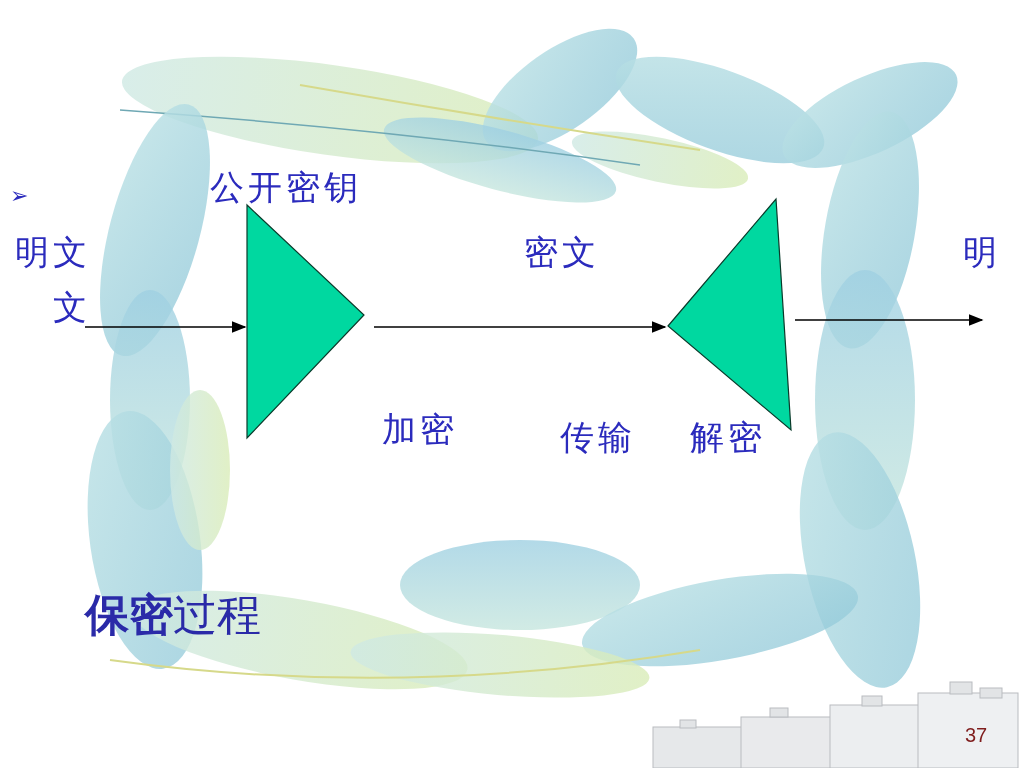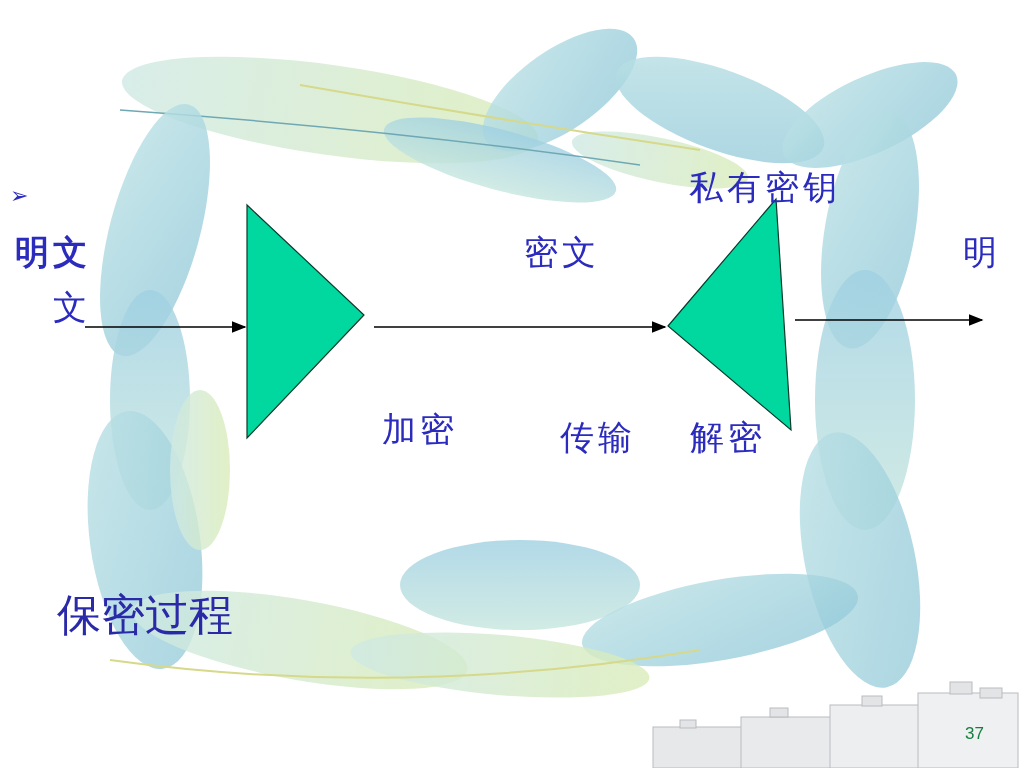--- a/index.html
+++ b/index.html
@@ -15,23 +15,23 @@
       letter-spacing: 4px; white-space: nowrap;
     }
     .bullet {
       position: absolute; left: 10px; top: 183px; color: #2b2bbd; font-size: 22px;
       font-family: "DejaVu Sans", sans-serif;
     }
     .title {
       position: absolute; left: 57px; top: 586px; font-size: 44px; color: #2a2aa8;
       font-family: "DejaVu Sans", "Liberation Sans", sans-serif; letter-spacing: 0px;
     }
-    .title .b { font-weight: normal; }
+    .title .b { font-weight: bold; margin-left: 28px; }
     .pagenum {
-      position: absolute; left: 965px; top: 724px; font-size: 17px; color: #15803d;
+      position: absolute; left: 965px; top: 724px; font-size: 20px; color: #7f1d1d;
       font-family: "Liberation Sans", sans-serif;
     }
   </style>
 </head>
 <body>
 
 <div class="slide">
 
   <svg class="bg-svg" width="1024" height="768">
     <defs>
@@ -94,23 +94,23 @@
     </defs>
     <polygon points="247,205 247,438 364,315" fill="#00d8a0" stroke="#0a3a2a" stroke-width="1.2"></polygon>
     <polygon points="668,326 776,199 791,430" fill="#00d8a0" stroke="#0a3a2a" stroke-width="1.2"></polygon>
     <line x1="85" y1="327" x2="245" y2="327" stroke="#000" stroke-width="1.5" marker-end="url(#ah)"></line>
     <line x1="374" y1="327" x2="665" y2="327" stroke="#000" stroke-width="1.5" marker-end="url(#ah)"></line>
     <line x1="795" y1="320" x2="982" y2="320" stroke="#000" stroke-width="1.5" marker-end="url(#ah)"></line>
   </svg>
 
   <span class="bullet">➢</span>
 
-  <span class="lbl" style="left:689px; top:170px;">私有密钥</span>
+  <span class="lbl" style="left:210px; top:170px;">公开密钥</span>
 
-  <span class="lbl" style="left:15px; top:235px;font-weight:bold;">明文</span>
+  <span class="lbl" style="left:15px; top:235px;">明文</span>
   <span class="lbl" style="left:53px; top:290px;">文</span>
 
   <span class="lbl" style="left:524px; top:235px;">密文</span>
   <span class="lbl" style="left:963px; top:235px;">明</span>
 
   <span class="lbl" style="left:382px; top:412px;">加密</span>
   <span class="lbl" style="left:560px; top:420px;">传输</span>
   <span class="lbl" style="left:690px; top:420px;text-align:center;">解密</span>
 
   <div class="title">

